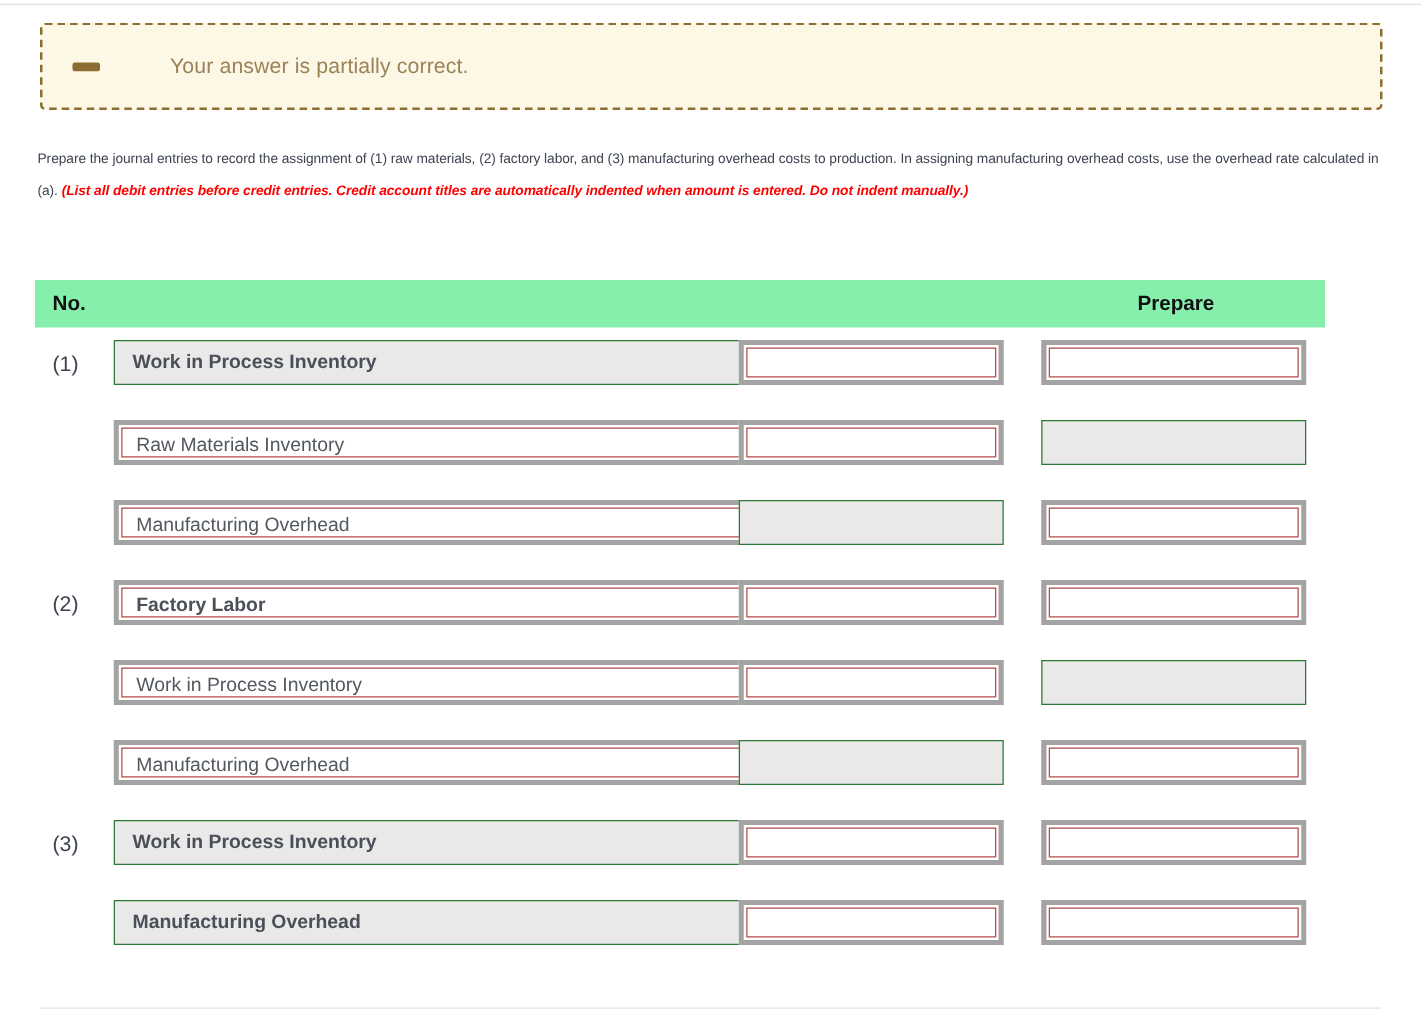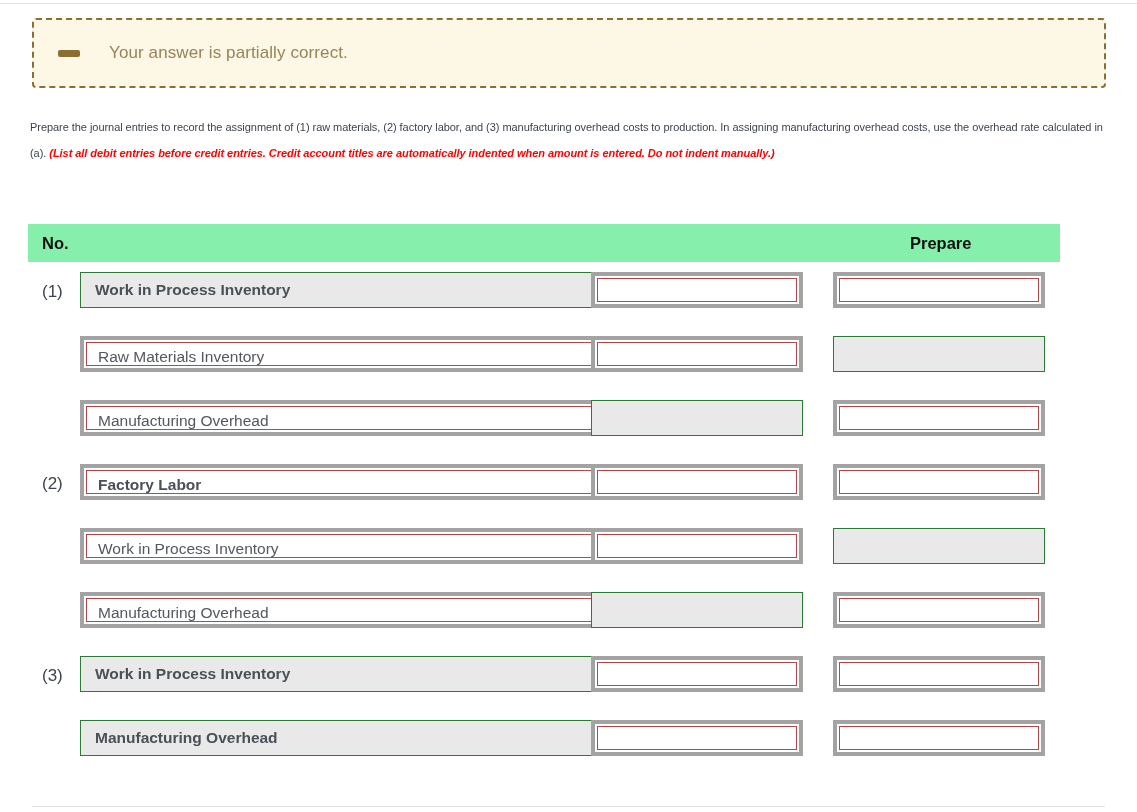--- a/index.html
+++ b/index.html
@@ -40,20 +40,21 @@
     left: 32px;
     top: 18px;
     width: 1074px;
     height: 70px;
     box-sizing: border-box;
     background: #fdf7e6;
     border: 2px dashed #8c6e32;
     border-radius: 4px;
     display: flex;
     align-items: center;
+    gap: 27px;
   }
   .alert-icon {
     width: 22px;
     height: 7px;
     border-radius: 2px;
     background: #8c6e32;
     margin-left: 24px;
     flex: none;
   }
   .alert-text {
@@ -130,21 +131,21 @@
     position: absolute;
     box-sizing: border-box;
     height: 36px;
     top: 10px;
     font-size: 15.5px;
     line-height: 34px;
     padding-left: 14px;
     overflow: hidden;
     white-space: nowrap;
   }
-  .f-acct   { left: 52px;  width: 524px; }
+  .f-acct   { left: 63px;  width: 524px; }
   .f-debit  { left: 563px; width: 212px; }
   .f-credit { left: 805px; width: 212px; }
 
   
   .state-incorrect {
     background: #ffffff;
     border: 4px solid #a3a3a3;
     box-shadow: inset 0 0 0 2px #ffffff, inset 0 0 0 3px #b14b4b;
     color: #53585f;
   }

